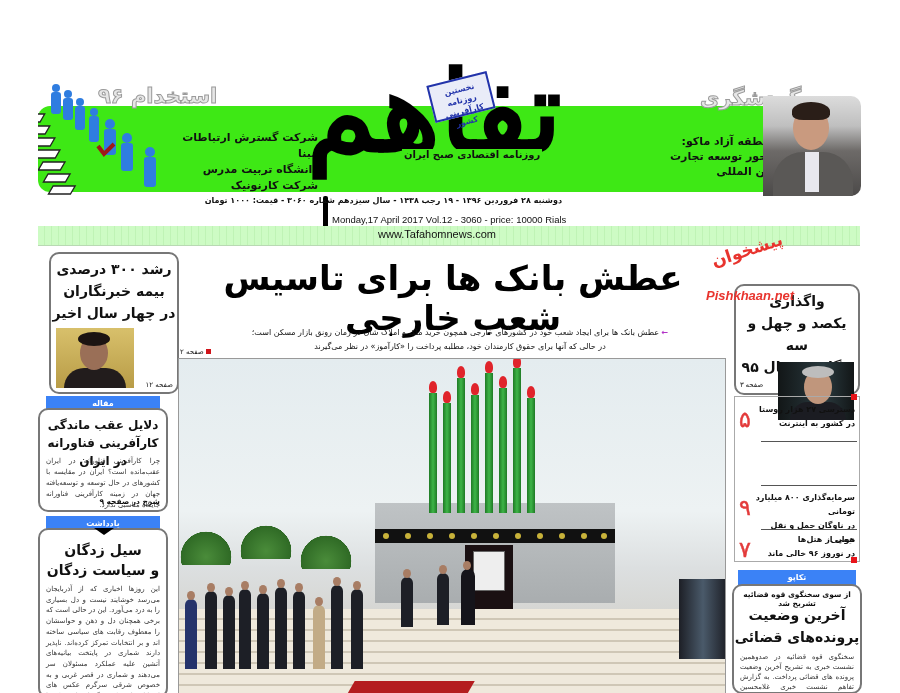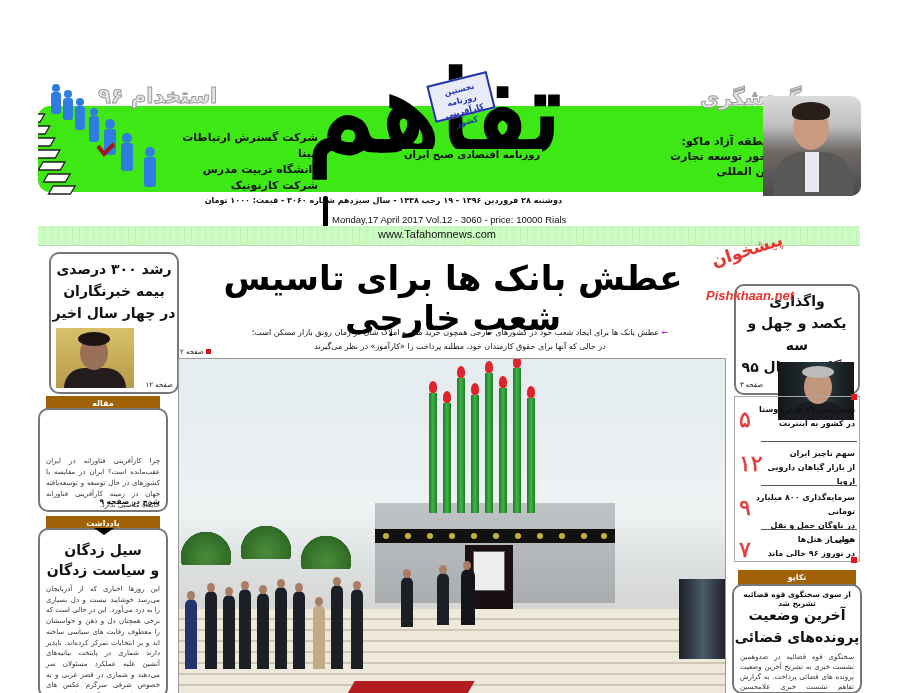--- a/index.html
+++ b/index.html
@@ -33,21 +33,21 @@
   
   .box { position: absolute; border: 2px solid #777; border-radius: 10px; background: #fff; }
   .box-insurance { left: 49px; top: 252px; width: 130px; height: 142px; }
   .box-insurance .h { position: absolute; left: 0; right: 0; top: 4px; font-size: 14px; font-weight: bold; text-align: center; line-height: 22px; }
   .box-insurance .photo { position: absolute; left: 5px; top: 74px; width: 78px; height: 60px; background: linear-gradient(180deg,#d8c06b,#b89c47); overflow: hidden; }
   .box-insurance .photo .hd { position: absolute; left: 24px; top: 8px; width: 28px; height: 34px; border-radius: 50%; background: #9a6f57; }
   .box-insurance .photo .hr { position: absolute; left: 22px; top: 4px; width: 32px; height: 14px; border-radius: 50%; background: #1c1412; }
   .box-insurance .photo .bd { position: absolute; left: 8px; top: 40px; width: 62px; height: 26px; border-radius: 20px 20px 0 0; background: #221c1c; }
   .box-insurance .pg { position: absolute; right: 4px; bottom: 3px; font-size: 7px; }
 
-  .redbar { position: absolute; height: 16px; background: #a16207; color: #fff; font-size: 8px; font-weight: bold; text-align: center; line-height: 16px; }
+  .redbar { position: absolute; height: 16px; background: #3b82f6; color: #fff; font-size: 8px; font-weight: bold; text-align: center; line-height: 16px; }
   .box-article { left: 38px; top: 408px; width: 130px; height: 104px; }
   .box-article .h { position: absolute; left: 0; right: 0; top: 6px; font-size: 12px; font-weight: bold; text-align: center; line-height: 18px; }
   .box-article .t { position: absolute; left: 6px; right: 6px; top: 46px; font-size: 7px; line-height: 11px; text-align: justify; color: #333; }
   .box-article .pg { position: absolute; right: 6px; bottom: 4px; font-size: 7.5px; font-weight: bold; }
 
   .box-note { left: 38px; top: 528px; width: 130px; height: 170px; }
   .box-note .h { position: absolute; left: 0; right: 0; top: 10px; font-size: 14px; font-weight: bold; text-align: center; line-height: 20px; }
   .box-note .t { position: absolute; left: 6px; right: 6px; top: 54px; font-size: 7px; line-height: 10.7px; text-align: justify; color: #333; }
   .arrow-down { position: absolute; left: 54px; top: -2px; width: 0; height: 0; border-left: 10px solid transparent; border-right: 10px solid transparent; border-top: 7px solid #000; }
 
@@ -177,20 +177,24 @@
   <div class="photo">
       <div class="bd"></div>
       <div class="hd"></div>
       <div class="hr"></div>
     </div>
   <div class="pg">صفحه ۱۲</div>
 </div>
 
 <div class="redbar" style="left:46px; top:396px; width:114px;">مقاله</div>
 <div class="box box-article">
+  <div class="h">
+    <div>دلایل عقب ماندگی</div>
+    <div>کارآفرینی فناورانه در ایران</div>
+  </div>
   <div class="t">چرا کارآفرینی فناورانه در ایران عقب‌مانده است؟ ایران در مقایسه با کشورهای در حال توسعه و توسعه‌یافته جهان در زمینه کارآفرینی فناورانه جایگاه مناسبی ندارد.</div>
   <div class="pg">شرح در صفحه ۹</div>
 </div>
 
 <div class="redbar" style="left:46px; top:516px; width:114px;">یادداشت</div>
 <div class="box box-note">
   <div class="arrow-down"></div>
   <div class="h">
     <div>سیل زدگان</div>
     <div>و سیاست زدگان</div>
@@ -280,27 +284,20 @@
 <div class="briefs">
   <div class="red-dot" style="left:116px; top:-3px"></div>
   <div class="brief" style="top:4px">
     <div class="num">۵</div>
     <div class="t">
         <div>دسترسی ۲۷ هزار روستا</div>
         <div>در کشور به اینترنت</div>
       </div>
   </div>
   <div class="brief-sep" style="top:44px"></div>
-  <div class="brief" style="top:48px">
-    <div class="num">۱۲</div>
-    <div class="t">
-        <div>سهم ناچیز ایران</div>
-        <div>از بازار گیاهان دارویی اروپا</div>
-      </div>
-  </div>
   <div class="brief-sep" style="top:88px"></div>
   <div class="brief" style="top:92px">
     <div class="num">۹</div>
     <div class="t">
         <div>سرمایه‌گذاری ۸۰۰ میلیارد تومانی</div>
         <div>در ناوگان حمل و نقل هوایی</div>
       </div>
   </div>
   <div class="brief-sep" style="top:132px"></div>
   <div class="brief" style="top:134px">

